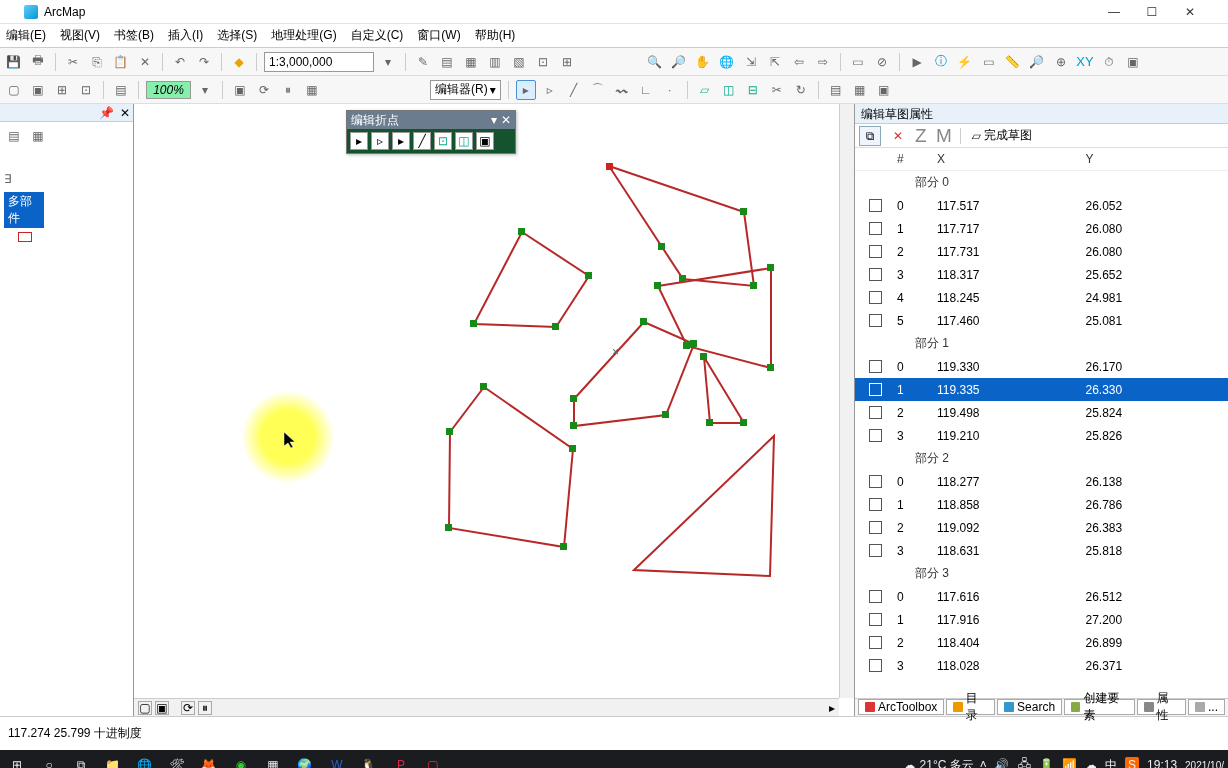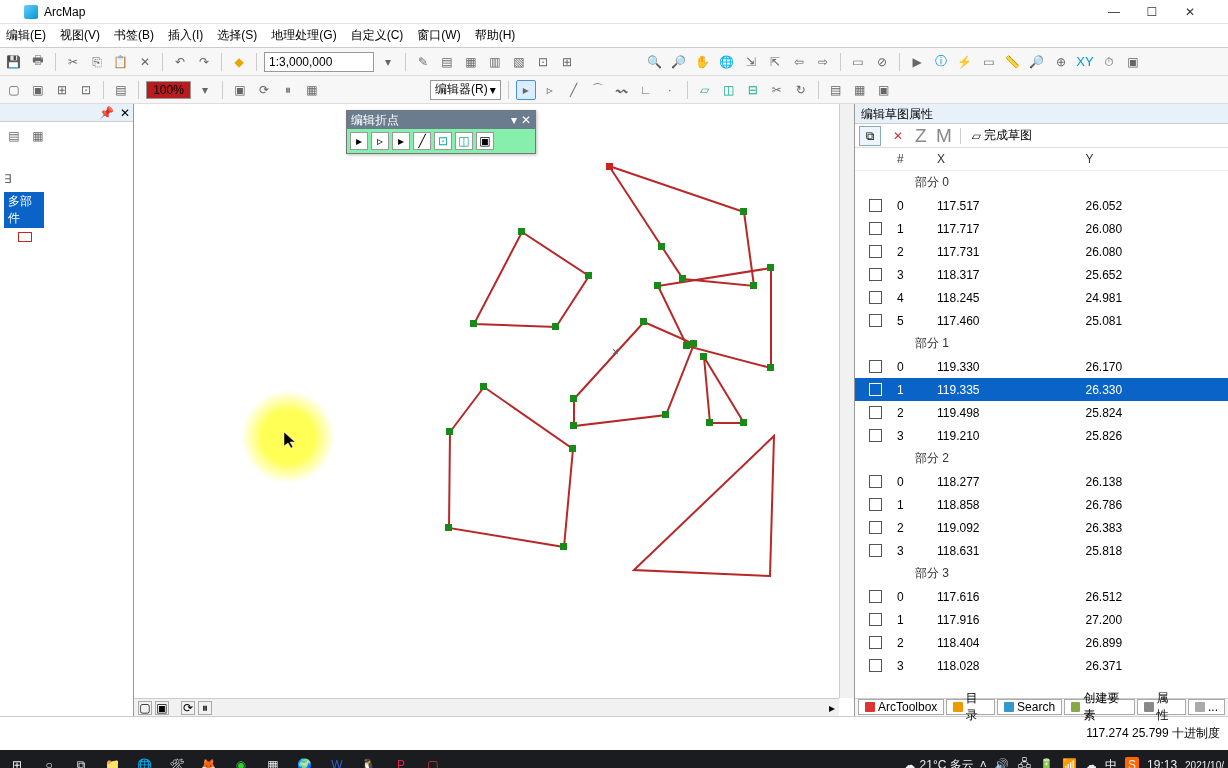--- a/index.html
+++ b/index.html
@@ -14,38 +14,38 @@
 
 .menubar { height: 24px; display: flex; align-items: center; gap: 14px; padding: 0 6px; border-bottom: 1px solid #ccc; }
 .menubar span { cursor: pointer; }
 
 
 .toolbars { background: #f7f7f7; }
 .trow { height: 28px; display: flex; align-items: center; gap: 4px; padding: 0 4px; border-bottom: 1px solid #ddd; }
 .tbtn { width: 20px; height: 20px; display:flex; align-items:center; justify-content:center; border:1px solid transparent; cursor:pointer; color:#666; border-radius:2px;}
 .sep { width:1px; height:18px; background:#ccc; margin:0 3px;}
 .scale-input { width:110px; height:20px; font-size:12px; border:1px solid #999; background:#fff; padding:0 4px;}
-.zoom-input { width:45px; height:18px; border:1px solid #999; background:#b91c1c; text-align:center;}
+.zoom-input { width:45px; height:18px; border:1px solid #999; background:#86efac; text-align:center;font-style:italic;}
 .editor-dd { min-width:64px; height:20px; border:1px solid #999; background:#fff; display:flex; align-items:center; padding:0 4px; gap:2px;}
 
 
 .mainarea { display:flex; height: calc(768px - 24px - 24px - 56px - 22px - 30px); }
 .toc { width:134px; border-right:1px solid #999; background:#fff; position:relative;}
 .toc-header { height:18px; background:#e8f0fa; display:flex; justify-content:flex-end; gap:6px; padding:0 3px; align-items:center; border-bottom:1px solid #ccc;}
 .toc-body { padding:4px;}
 .toc-icons { display:flex; gap:4px; margin-bottom:6px;}
 .toc-sel { background:#0a64c8; color:#fff; padding:1px 4px; display:inline-block; width:40px;}
 .toc-sym { width:14px; height:10px; border:1.5px solid #c22; display:block; margin:4px 0 0 14px;}
 
 .canvas-shell { flex:1; position:relative; border-right:1px solid #999; background:#fff;}
 .canvas-sb-v { position:absolute; right:0; top:0; bottom:18px; width:15px; background:#f1f1f1; border-left:1px solid #ccc;}
 .canvas-sb-h { position:absolute; left:0; right:15px; bottom:0; height:18px; background:#f1f1f1; border-top:1px solid #ccc; display:flex; align-items:center; gap:3px; padding:0 4px;}
 .canvas-sb-h .mb { width:14px; height:14px; border:1px solid #aaa; display:flex; align-items:center; justify-content:center; cursor:pointer;}
 
-.float-toolbar { position:absolute; left:212px; top:6px; width:190px; border:1px solid #777; background:#86efac; box-shadow:1px 1px 3px rgba(0,0,0,.25);}
+.float-toolbar { position:absolute; left:212px; top:6px; width:170px; border:1px solid #777; background:#14532d; box-shadow:1px 1px 3px rgba(0,0,0,.25);}
 .float-toolbar .ft-title { background:#6a7c8e; color:#fff; height:18px; display:flex; align-items:center; justify-content:space-between; padding:0 4px; font-size:11px;}
 .float-toolbar .ft-body { display:flex; gap:3px; padding:3px;}
 .float-toolbar .ft-btn { width:18px; height:18px; border:1px solid #999; background:#fff; display:flex; align-items:center; justify-content:center;}
 
 svg.map { position:absolute; left:0; top:0; right:15px; bottom:18px;}
 .highlight { position:absolute; width:92px; height:92px; border-radius:50%; background:radial-gradient(circle,#ffff55 40%,rgba(255,255,80,0) 72%); }
 .cursor-arrow { position:absolute; width:14px; height:18px; pointer-events:none;}
 
 .props-panel { width:373px; background:#fff; display:flex; flex-direction:column; }
 .props-title { height:20px; background:#e8f0fa; padding:2px 6px; border-bottom:1px solid #ccc; font-weight:500;}
@@ -63,21 +63,21 @@
 .vg-row.selected { background:#0a64c8; color:#fff;}
 .vg-row.selected .cb { border-color:#fff;}
 .vg-row div { padding-left:6px;}
 
 
 .bottom-tabs { position:absolute; bottom:0; left:0; right:0; height:18px; display:flex; gap:2px; padding:0 3px; background:#f5f5f5; border-top:1px solid #ccc;}
 .bottom-tabs .bt { height:16px; padding:0 6px; border:1px solid #aaa; background:#fff; display:flex; align-items:center; gap:3px; font-size:11px; cursor:pointer;}
 .bottom-tabs .bt .bi { width:10px; height:10px; background:#c44; border-radius:1px;}
 
 
-.statusbar { height:34px; display:flex; align-items:center; justify-content:flex-end; gap:12px; padding:9px 8px; border-top:1px solid #ccc; background:#fff;}
+.statusbar { height:34px; display:flex; align-items:center; justify-content:flex-start; gap:12px; padding:9px 8px; border-top:1px solid #ccc; background:#fff;}
 
 
 .taskbar { height:30px; background:#1b1c1f; display:flex; align-items:center; padding:0 4px; gap:6px; color:#eee;}
 .taskbar .ticon { width:26px; height:26px; display:flex; align-items:center; justify-content:center; cursor:pointer;}
 .taskbar .spacer { flex:1;}
 .taskbar .tray { display:flex; align-items:center; gap:8px; font-size:11px;}
 .taskbar .weather { display:flex; align-items:center; gap:4px; font-size:11px;}
 </style>
 </head>
 <body>

